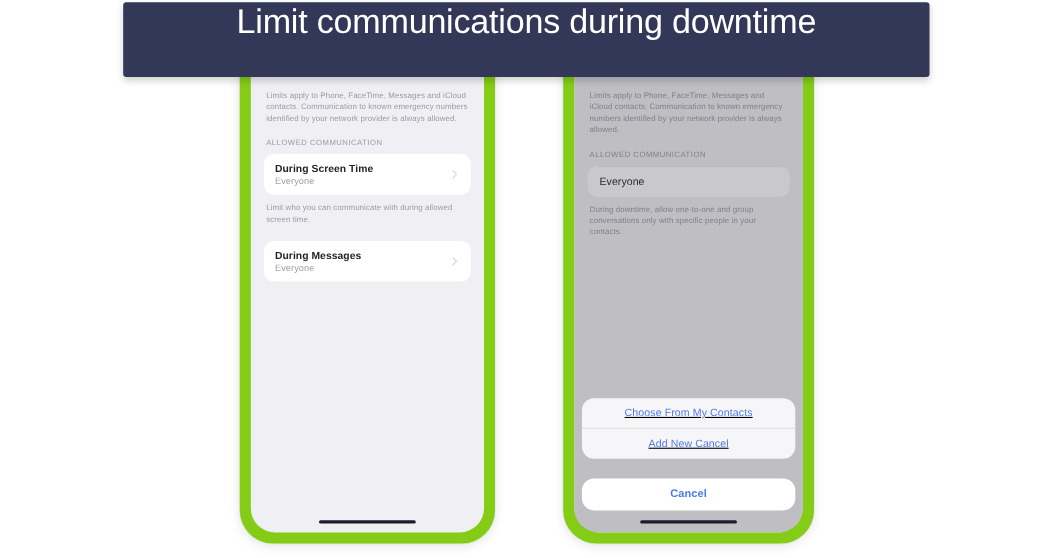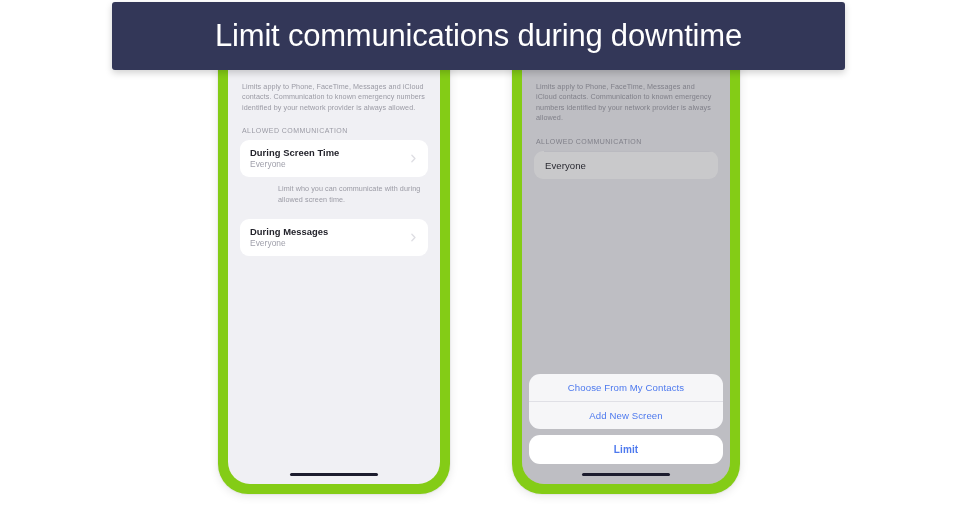--- a/index.html
+++ b/index.html
@@ -124,21 +124,22 @@
   .sheet {
     position: absolute;
     left: 7px;
     right: 7px;
     bottom: 20px;
   }
   .sheet-group {
     background: rgba(248,248,250,0.96);
     border-radius: 11px;
     overflow: hidden;
-    margin-bottom: 6px;
+    margin-bottom: 18px;
+    text-decoration: underline;
   }
   .sheet-btn {
     display: flex;
     align-items: center;
     justify-content: center;
     height: 27px;
     font-size: 9.6px;
     color: #4d79ee;
     letter-spacing: 0.1px;
   }
@@ -198,21 +199,20 @@
   .banner {
     position: absolute;
     left: 112px;
     top: 2px;
     width: 733px;
     height: 68px;
     background: #333758;
     border-radius: 3px;
     box-shadow: 0 3px 7px rgba(0,0,0,0.18);
     display: flex;
-    align-items: center;
     justify-content: center;
     z-index: 20;
   }
   .banner-title {
     color: #ffffff;
     font-size: 31px;
     letter-spacing: -0.2px;
     white-space: nowrap;
   }
 </style>
@@ -237,21 +237,21 @@
               <div class="row-sub">Everyone</div>
             </div>
             <span class="chevron">
               <svg viewBox="0 0 10 10" width="9" height="9" aria-hidden="true">
                 <path d="M3.2 1.4 L6.6 5 L3.2 8.6" fill="none" stroke="#c3c3cc" stroke-width="1.5" stroke-linecap="round" stroke-linejoin="round"></path>
               </svg>
             </span>
           </div>
         </div>
 
-        <div class="footnote" style="margin-top:7px;margin-left:36px;">Limit who you can communicate with during allowed screen time.</div>
+        <div class="footnote" style="margin-top:7px;">Limit who you can communicate with during allowed screen time.</div>
 
         <div class="card" style="margin-top:14px;">
           <div class="row">
             <div class="row-texts">
               <div class="row-title">During Messages</div>
               <div class="row-sub">Everyone</div>
             </div>
             <span class="chevron">
               <svg viewBox="0 0 10 10" width="9" height="9" aria-hidden="true">
                 <path d="M3.2 1.4 L6.6 5 L3.2 8.6" fill="none" stroke="#c3c3cc" stroke-width="1.5" stroke-linecap="round" stroke-linejoin="round"></path>
@@ -276,32 +276,33 @@
 
         <div class="section-header" style="margin-top:14px;">ALLOWED COMMUNICATION</div>
 
         <div class="card" style="margin-top:6px;">
           <div class="separator"></div>
           <div class="opt-row">
             <div class="opt-title">Everyone</div>
           </div>
         </div>
 
+        <div class="footnote" style="margin-top:7px;">During downtime, allow one-to-one and group conversations only with specific people in your contacts.</div>
 
       </div>
 
       <div class="dim"></div>
 
       <div class="sheet">
         <div class="sheet-group">
           <div class="sheet-btn">Choose From My Contacts</div>
           <div class="sheet-divider"></div>
-          <div class="sheet-btn">Add New Screen</div>
+          <div class="sheet-btn">Add New Cancel</div>
         </div>
-        <div class="sheet-cancel">Limit</div>
+        <div class="sheet-cancel">Cancel</div>
       </div>
 
       <div class="home-indicator"></div>
     </div>
   </div>
 
   <div class="banner">
     <div class="banner-title">Limit communications during downtime</div>
   </div>
 

